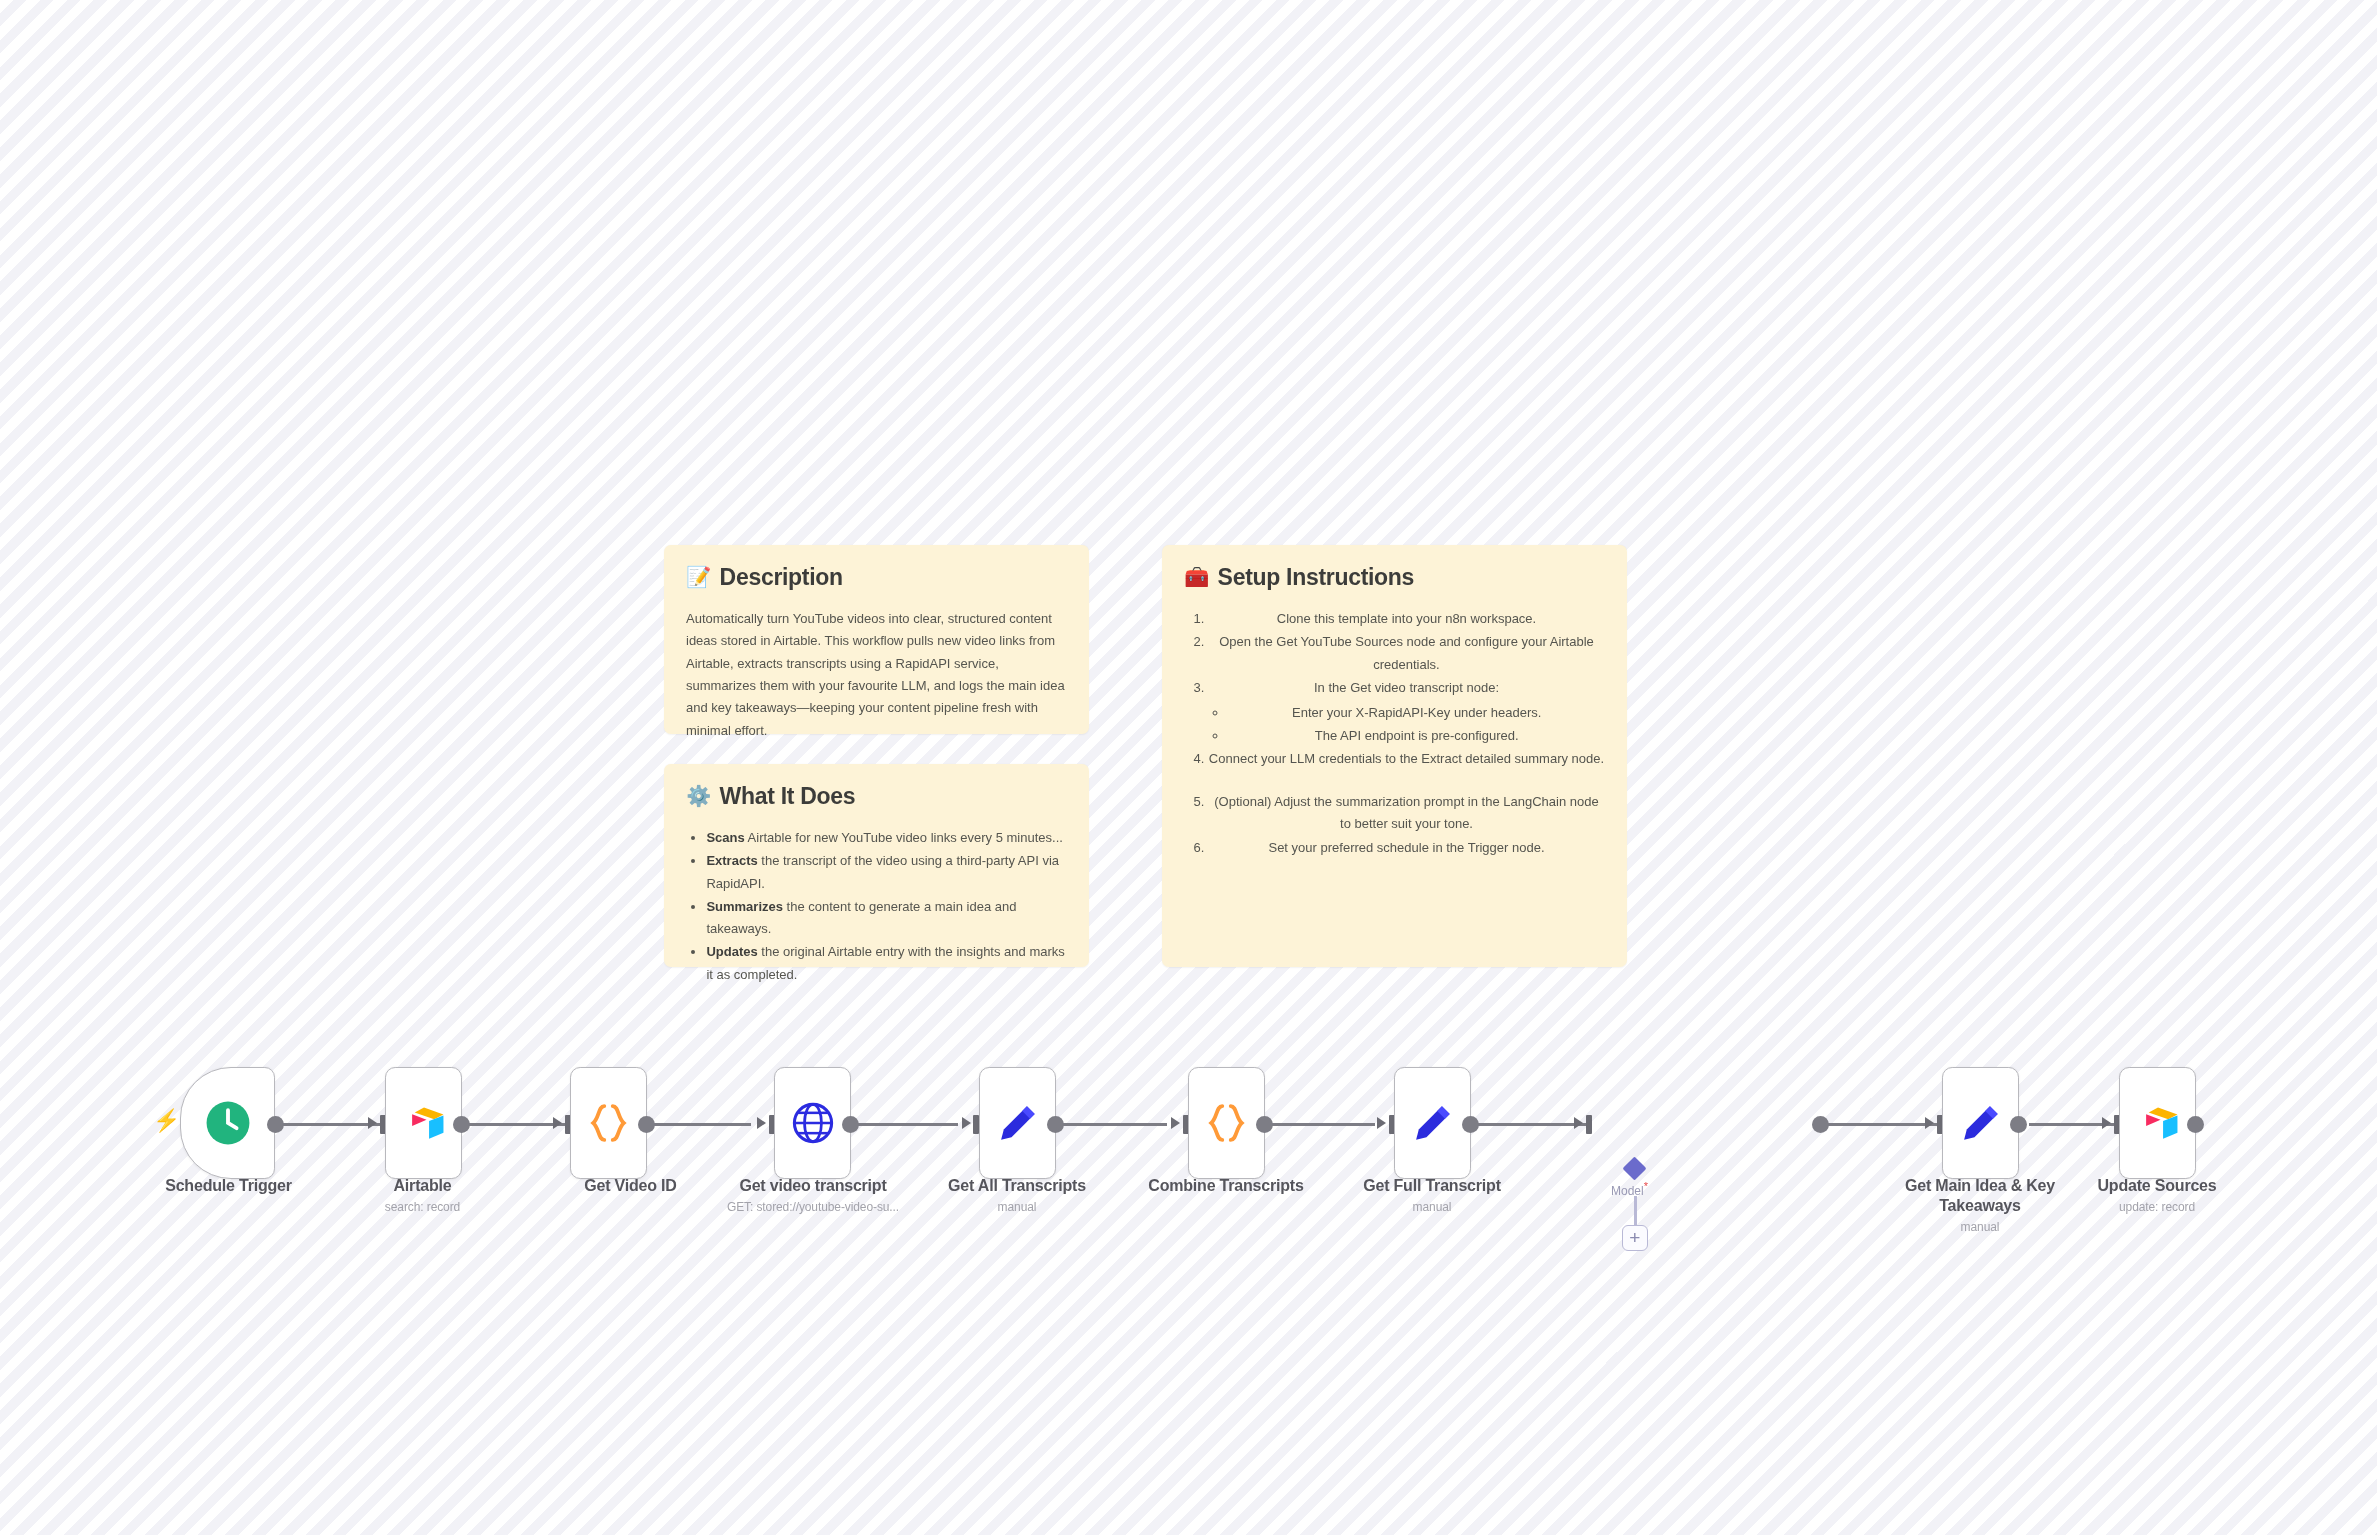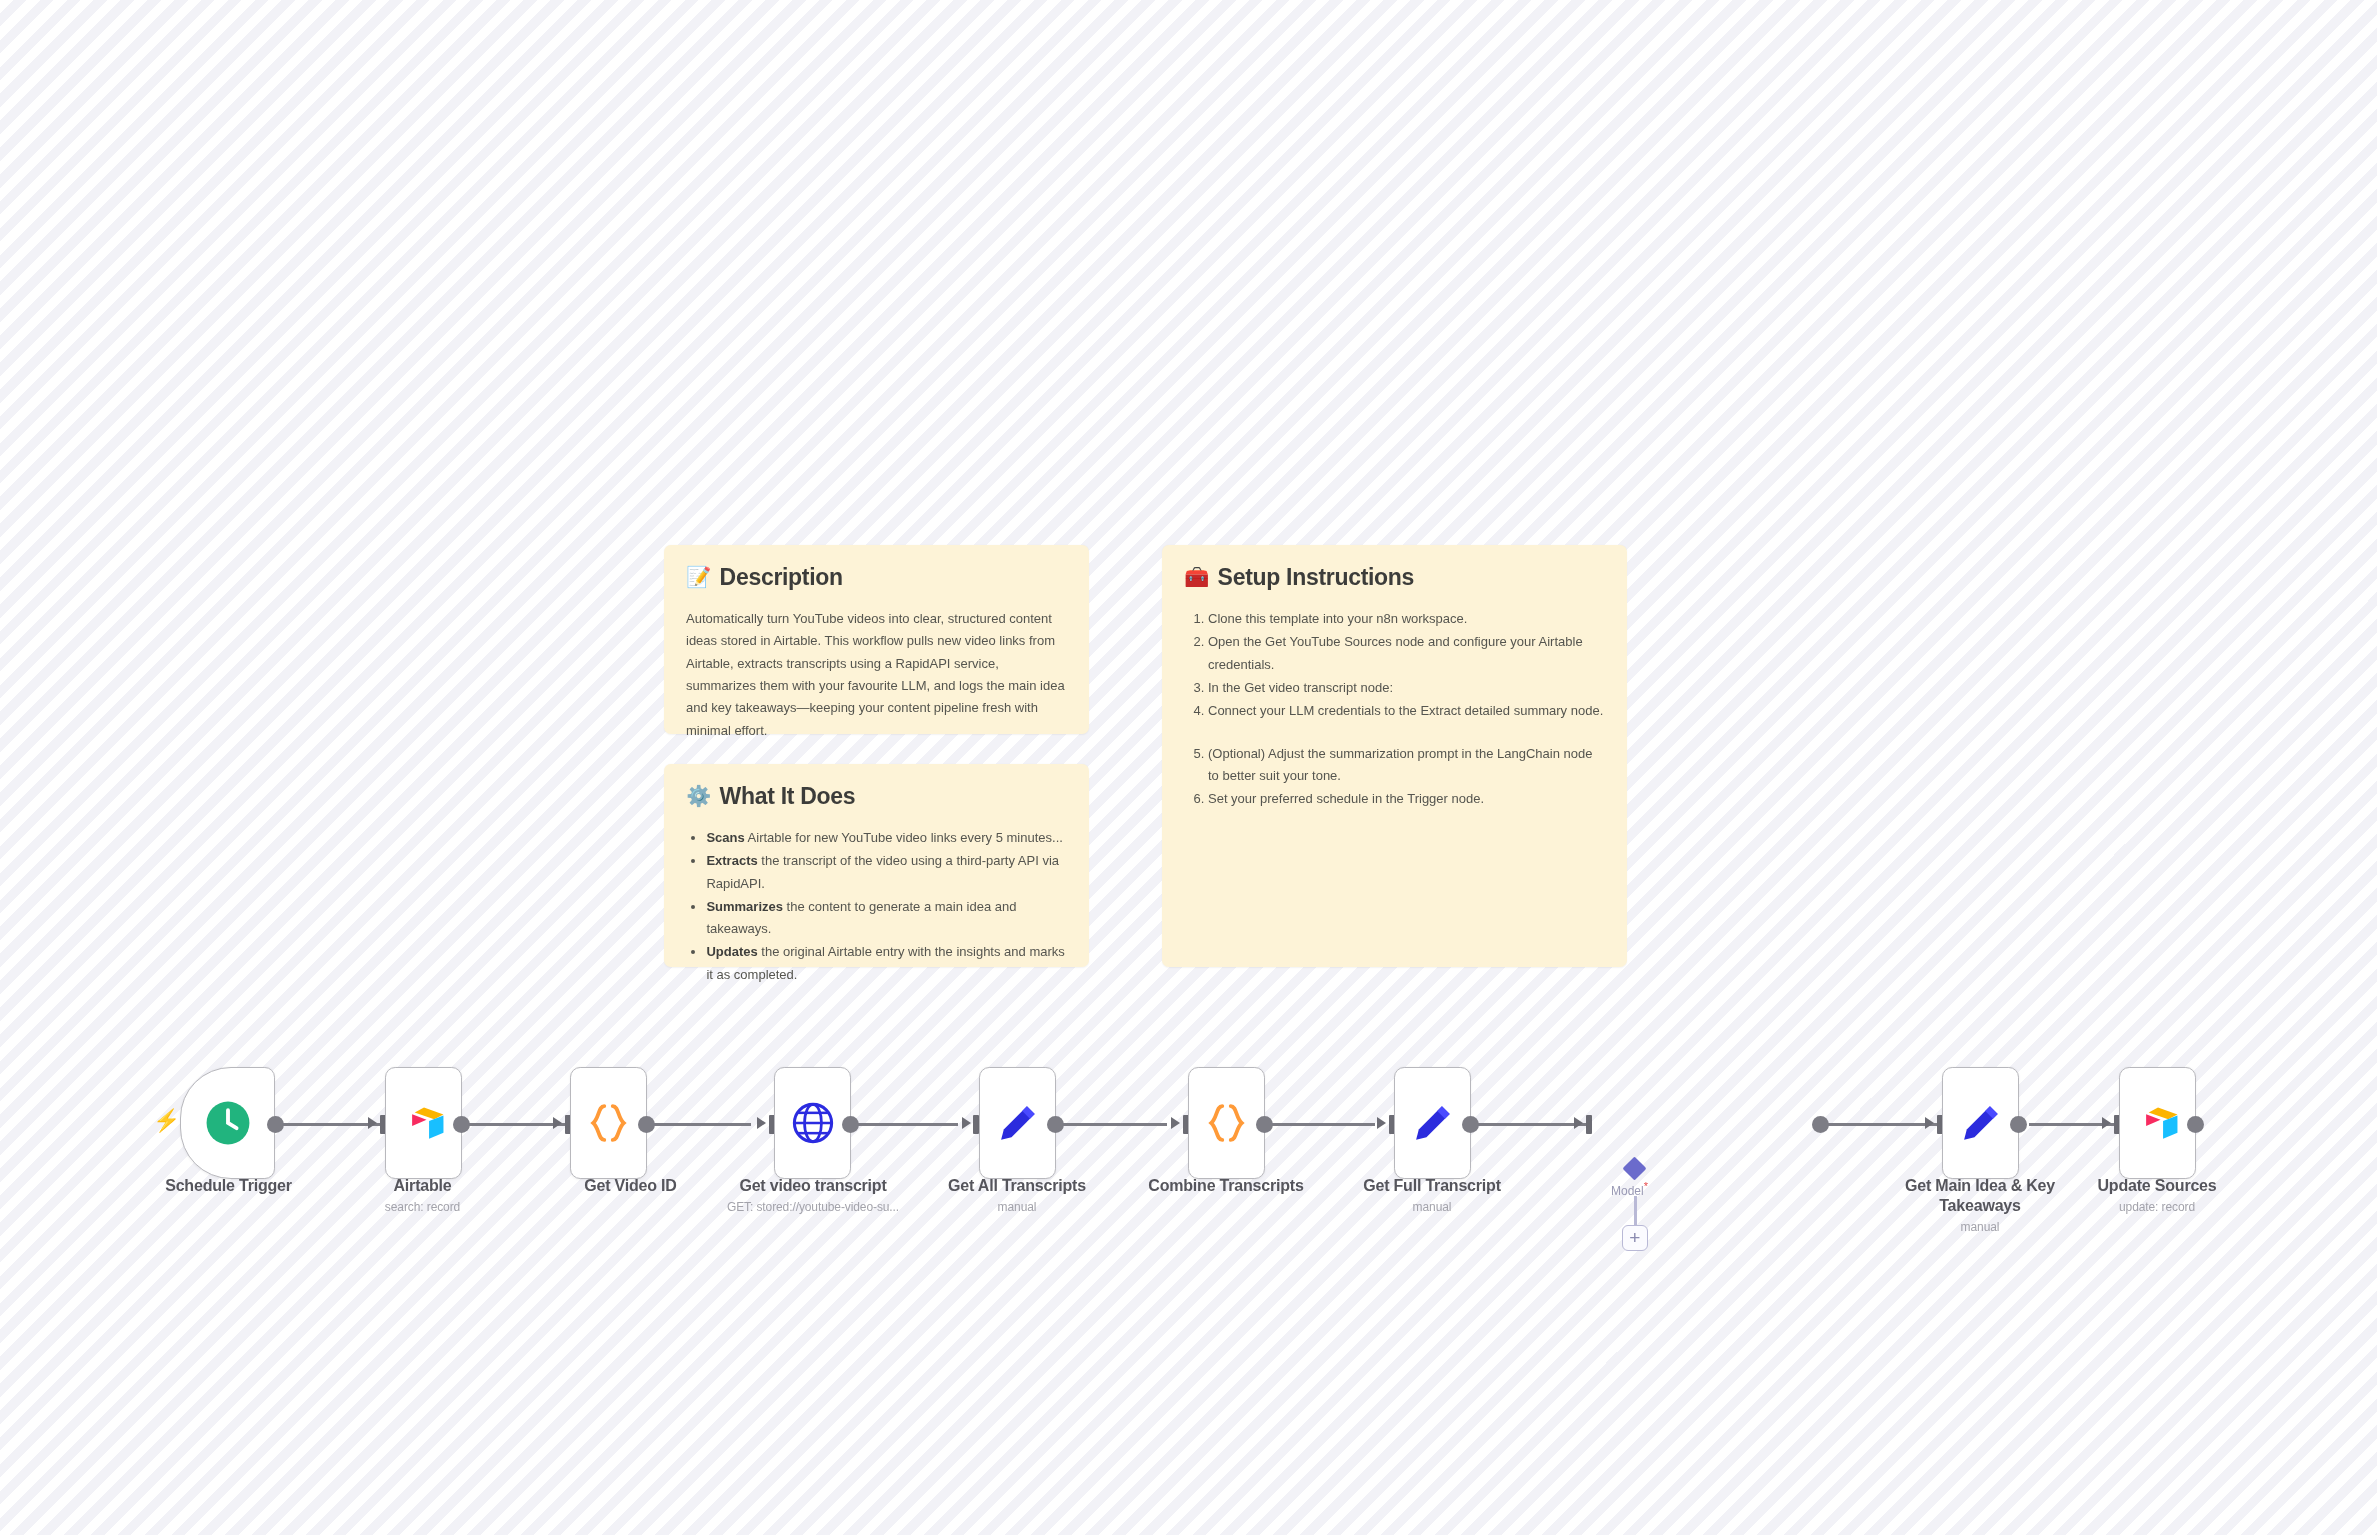--- a/index.html
+++ b/index.html
@@ -54,20 +54,21 @@
   }
   .sticky-body p { margin: 0; }
   .sticky-body ul {
     margin: 0;
     padding-left: 20.4px;
     list-style-type: disc;
   }
   .sticky-body ol {
     margin: 0;
     padding-left: 24px;
+    text-align: center;
   }
   .sticky-body ol ul {
     margin-top: 2.6px;
     padding-left: 20.4px;
     list-style-type: circle;
   }
   .sticky-body li { margin-bottom: 0.9px; }
   .sticky-body li.gap { margin-top: 20.4px; }
   .sticky-body b { font-weight: bold; color: #3f3f3c; }
 
@@ -223,20 +224,24 @@
     <div class="sticky-title">
       <span class="sticky-emoji">🧰</span>
       <span>Setup Instructions</span>
     </div>
     <div class="sticky-body">
       <ol>
         <li>Clone this template into your n8n workspace.</li>
         <li>Open the Get YouTube Sources node and configure your Airtable credentials.</li>
         <li>
           <span>In the Get video transcript node:</span>
+          <ul>
+            <li>Enter your X-RapidAPI-Key under headers.</li>
+            <li>The API endpoint is pre-configured.</li>
+          </ul>
         </li>
         <li>Connect your LLM credentials to the Extract detailed summary node.</li>
         <li class="gap">(Optional) Adjust the summarization prompt in the LangChain node to better suit your tone.</li>
         <li>Set your preferred schedule in the Trigger node.</li>
       </ol>
     </div>
   </div>
 
   <div id="flow">
 

